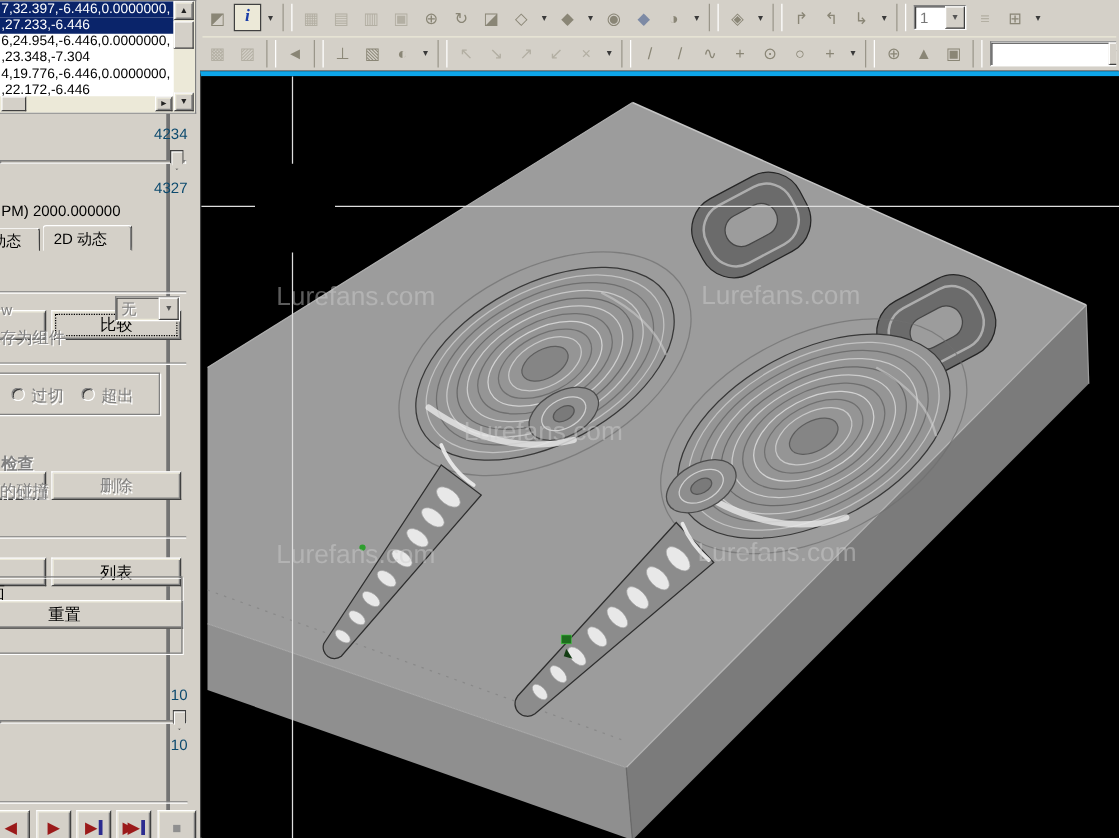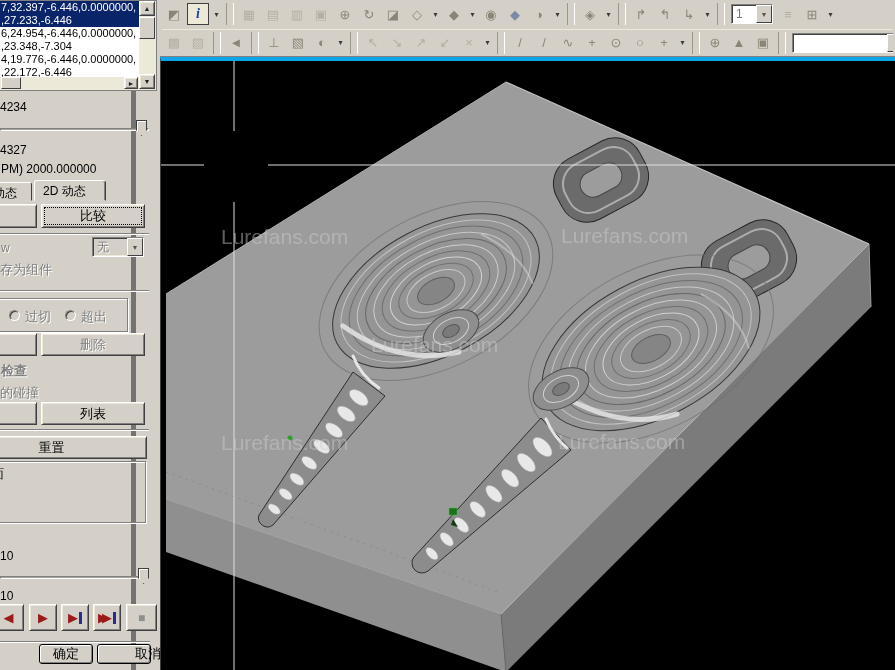--- a/index.html
+++ b/index.html
@@ -1,45 +1,45 @@
 <!DOCTYPE html>
 <html><head>
 <meta charset="utf-8">
 <style>
   html,body{margin:0;padding:0;width:895px;height:670px;overflow:hidden;
     background:#d4d0c8;font-family:"Liberation Sans",sans-serif;}
   *{box-sizing:border-box;}
   
   .panel{position:absolute;left:0;top:0;width:136px;height:670px;background:#d4d0c8;
-    border-right:5px solid #737373;z-index:5;}
+    border-right:3px solid #737373;z-index:5;}
   .abs{position:absolute;}
   .lbox{left:0;top:0;width:157px;height:91px;background:#fff;border:1px solid #808080;border-left:none;}
   .llist{position:absolute;left:0;top:0;width:139px;height:77px;overflow:hidden;
     font-size:11px;color:#000;white-space:nowrap;}
   .cline{height:13px;line-height:13px;padding-left:1px;}
   .cline.sel{background:#0a246a;color:#fff;}
   .sb{background:#d4d0c8;border:1px solid;border-color:#fff #404040 #404040 #fff;
     box-shadow:inset 1px 1px 0 #ece9d8,inset -1px -1px 0 #808080;
     font-size:7px;color:#222;display:flex;align-items:center;justify-content:center;}
   .vscroll{position:absolute;right:0;top:0;width:17px;height:89px;background:#ece9d8;}
   .hscroll{position:absolute;left:0;top:76px;width:139px;height:13px;background:#ece9d8;}
   .sthumb{background:#d4d0c8;border:1px solid;border-color:#fff #404040 #404040 #fff;}
-  .num{font-size:12px;color:#000000;text-align:left;width:150px;}
+  .num{font-size:12px;color:#0c4a6e;text-align:right;width:150px;}
   .groove{height:3px;border:1px solid #808080;border-bottom-color:#fff;border-right-color:#fff;background:#a8a49c;}
   .tthumb{width:11px;height:16px;background:#d4d0c8;border:1px solid #404040;
     box-shadow:inset 1px 1px 0 #fff;clip-path:polygon(0 0,100% 0,100% 62%,50% 100%,0 62%);}
   .ptext{font-size:12px;color:#000;white-space:nowrap;}
   .gray{color:#808080;text-shadow:1px 1px 0 #fff;}
   .tab{position:absolute;top:182px;height:19px;background:#d4d0c8;border:1px solid;
     border-color:#fff #404040 #d4d0c8 #fff;border-radius:3px 3px 0 0;font-size:12px;
     padding:2px 8px 0 8px;white-space:nowrap;}
   .tab.active{top:180px;height:21px;z-index:2;box-shadow:inset -1px 0 0 #808080;}
   .b3d{background:#d4d0c8;border:1px solid;border-color:#fff #404040 #404040 #fff;
     box-shadow:inset 1px 1px 0 #ece9d8,inset -1px -1px 0 #808080;
-    font-size:13px;color:#000;display:flex;align-items:center;justify-content:center;white-space:nowrap;}
+    font-size:13px;color:#000;display:flex;align-items:center;justify-content:center;white-space:nowrap;margin-top:44px;}
   .b3d.dis{color:#808080;text-shadow:1px 1px 0 #fff;}
   .focusd{outline:1px dotted #000;outline-offset:-4px;}
   .defbtn{border-radius:3px;border:1px solid #000;box-shadow:inset 1px 1px 0 #fff,inset -1px -1px 0 #808080;}
   .etch{border-top:1px solid #808080;border-bottom:1px solid #fff;height:0;}
   .gbox{border:1px solid #808080;box-shadow:inset 1px 1px 0 #fff, 1px 1px 0 #fff;}
   .radio{width:11px;height:11px;border-radius:50%;background:#d4d0c8;
     border:1px solid;border-color:#808080 #fff #fff #808080;box-shadow:inset 1px 1px 0 #404040;}
   .combo{background:#d4d0c8;border:1px solid;border-color:#808080 #fff #fff #808080;
     box-shadow:inset 1px 1px 0 #404040,inset -1px -1px 0 #ece9d8;display:flex;align-items:center;}
   .combo .val{flex:1;font-size:12px;padding-left:4px;}

